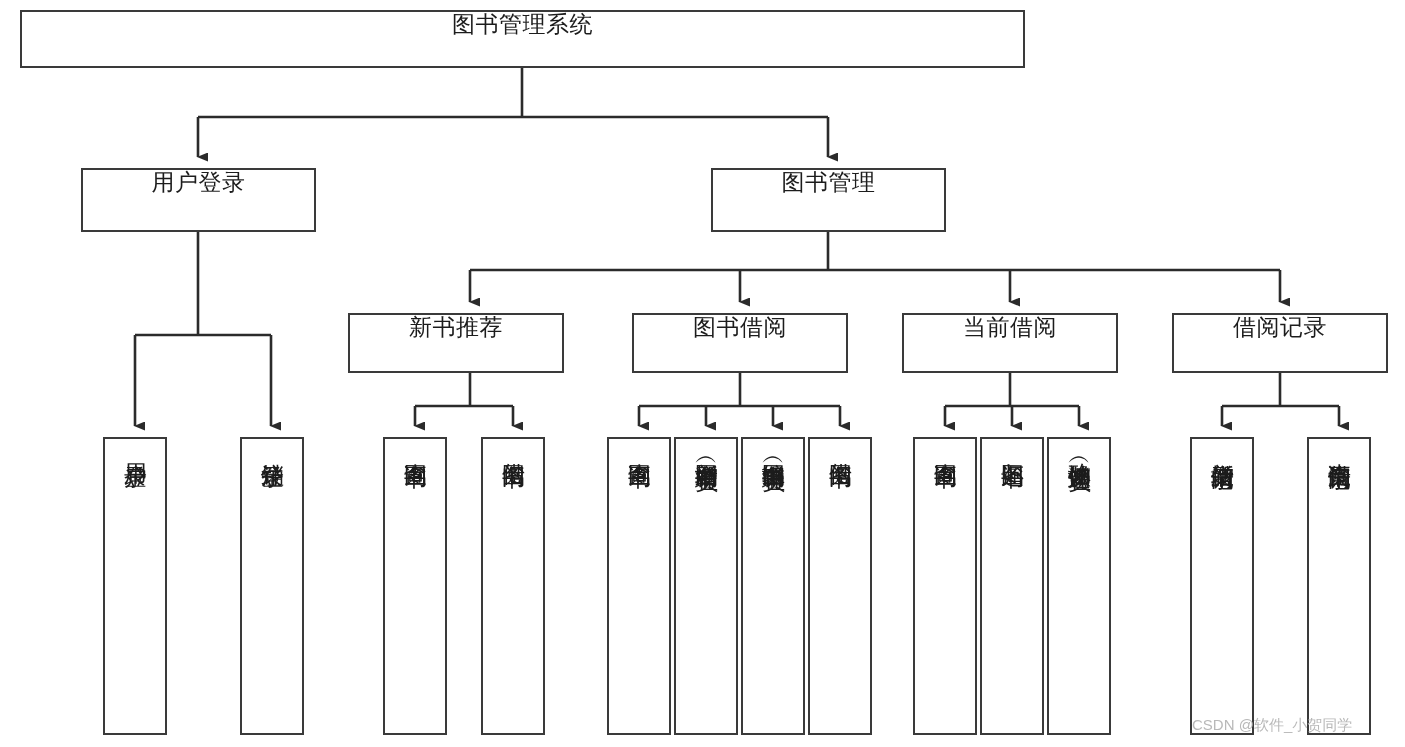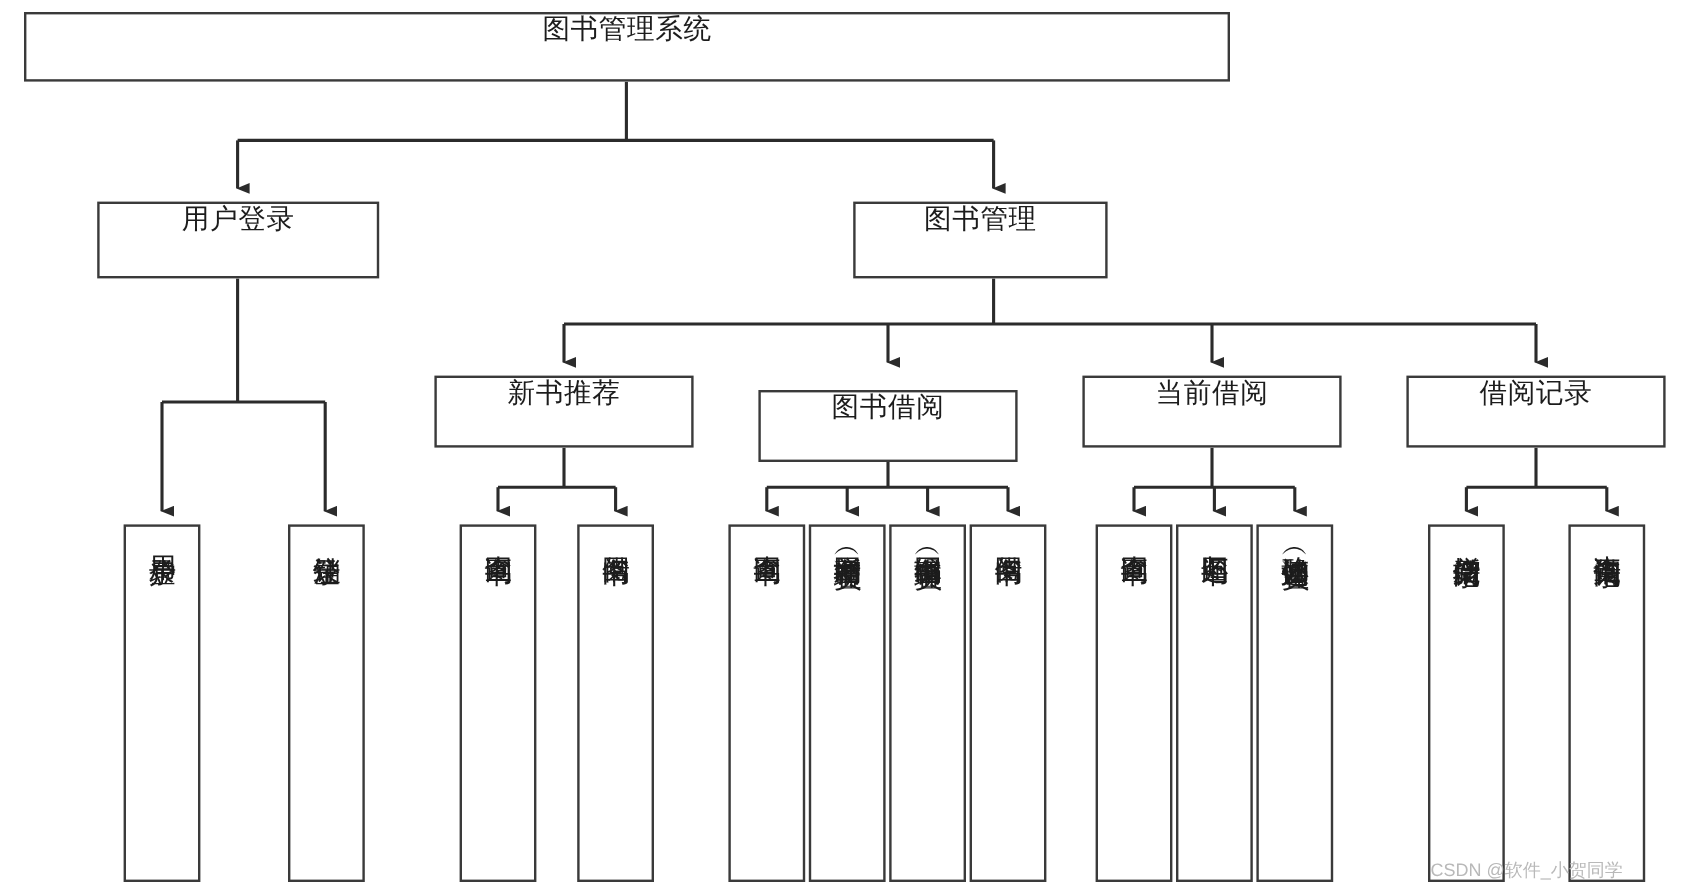--- a/index.html
+++ b/index.html
@@ -126,29 +126,29 @@
   </svg>
 
   <div class="node root horizontal" style="left:20px; top:10px; width:1005px; height:58px;">
     <span class="node-label">图书管理系统</span>
   </div>
 
   <div class="node horizontal" style="left:81px; top:168px; width:235px; height:64px;">
     <span class="node-label">用户登录</span>
   </div>
 
-  <div class="node horizontal" style="left:711px; top:168px; width:212px; height:64px;">
+  <div class="node horizontal" style="left:711px; top:168px; width:235px; height:64px;">
     <span class="node-label">图书管理</span>
   </div>
 
-  <div class="node horizontal" style="left:362px; top:313px; width:216px; height:60px;">
+  <div class="node horizontal" style="left:348px; top:313px; width:216px; height:60px;">
     <span class="node-label">新书推荐</span>
   </div>
 
-  <div class="node horizontal" style="left:632px; top:325px; width:216px; height:60px;">
+  <div class="node horizontal" style="left:632px; top:313px; width:216px; height:60px;">
     <span class="node-label">图书借阅</span>
   </div>
 
   <div class="node horizontal" style="left:902px; top:313px; width:216px; height:60px;">
     <span class="node-label">当前借阅</span>
   </div>
 
   <div class="node horizontal" style="left:1172px; top:313px; width:216px; height:60px;">
     <span class="node-label">借阅记录</span>
   </div>

